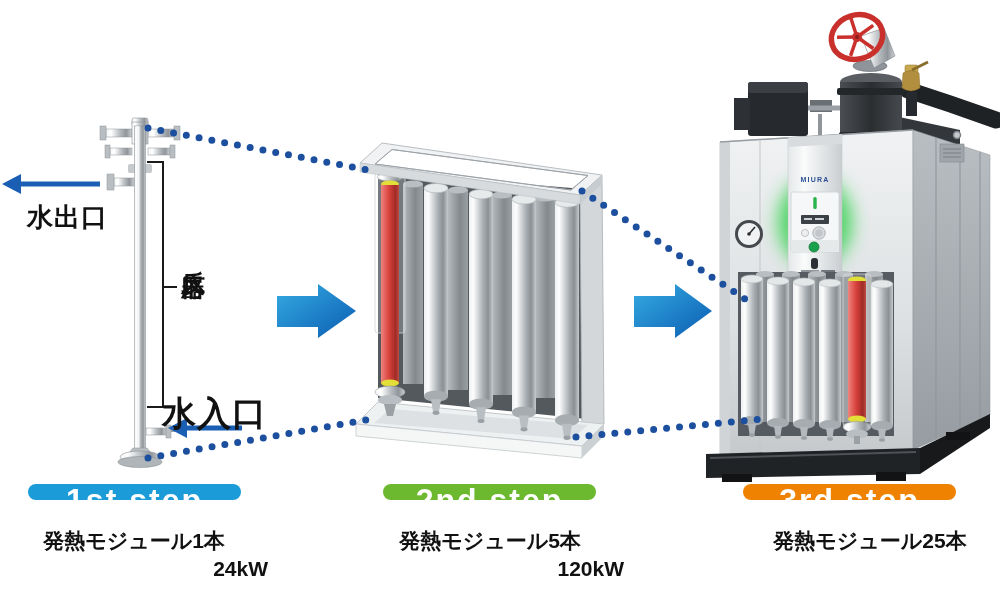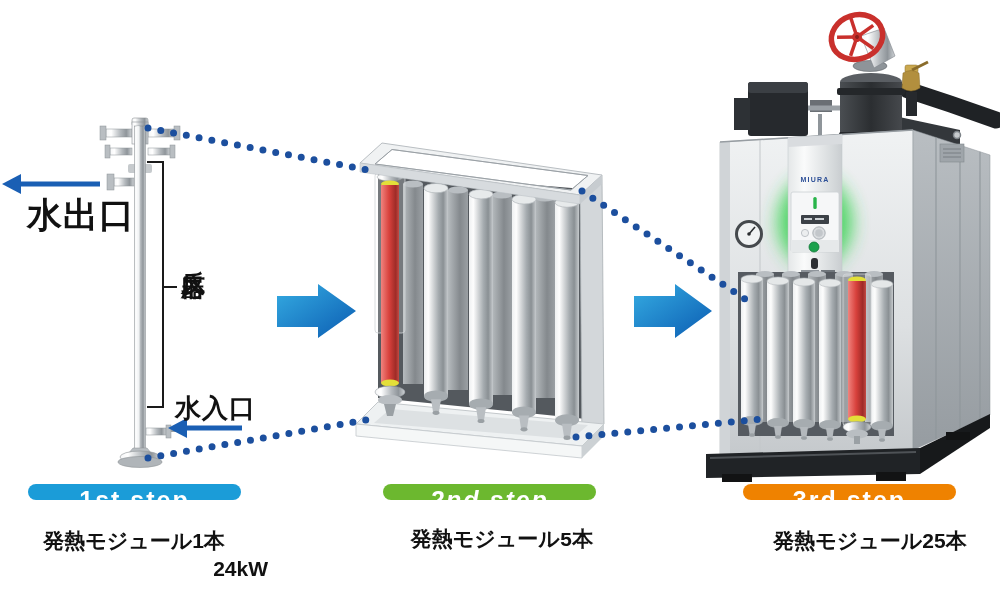--- a/index.html
+++ b/index.html
@@ -1,29 +1,29 @@
 <!DOCTYPE html>
 <html><head>
 <meta charset="utf-8">
 <style>
   html,body{margin:0;padding:0;background:#fff;}
   .stage{position:relative;width:1000px;height:601px;background:#fff;overflow:hidden;
          font-family:"Liberation Sans","DejaVu Sans",sans-serif;}
   .stage svg.canvas{position:absolute;left:0;top:0;}
   .lbl{position:absolute;color:#111;font-weight:bold;white-space:nowrap;}
-  .lbl-outlet{left:27px;top:192px;font-size:35px;letter-spacing:1px;}
+  .lbl-outlet{left:27px;top:200px;font-size:26px;letter-spacing:1px;}
   .lbl-reactor{left:177px;top:251px;font-size:24px;writing-mode:vertical-rl;text-orientation:upright;letter-spacing:3px;}
-  .lbl-inlet{left:175px;top:391px;font-size:26px;letter-spacing:1px;}
+  .lbl-inlet{left:162px;top:391px;font-size:34px;letter-spacing:1px;}
   .badge{position:absolute;top:484px;width:213px;height:16px;border-radius:17px;
-         color:#fff;font-size:25px;font-weight:bold;text-align:center;line-height:33px;letter-spacing:2px;}
-  .badge.b1{left:28px;} .badge.b2{left:383px;font-style:italic;} .badge.b3{left:743px;}
+         color:#fff;font-size:32px;font-weight:bold;text-align:center;line-height:33px;letter-spacing:2px;}
+  .badge.b1{left:28px;} .badge.b2{left:383px;} .badge.b3{left:743px;}
   .cap{position:absolute;text-align:center;color:#111;font-weight:bold;font-size:21px;line-height:28px;}
   .cap .l1{display:block;} .cap .l2{display:block;text-align:right;}
   .cap.c1{left:0px;top:527px;width:268px;}
-  .cap.c2{left:368px;top:527px;width:268px;font-family:Liberation Mono, monospace;}
+  .cap.c2{left:356px;top:527px;width:268px;}
   .cap.c3{left:725px;top:527px;width:290px;}
 </style>
 </head>
 <body>
 
 <div class="stage">
 
 <svg class="canvas" width="1000" height="601" viewBox="0 0 1000 601">
   <defs>
     <linearGradient id="metal" x1="0" y1="0" x2="1" y2="0">
@@ -317,18 +317,19 @@
 <div class="badge b1" style="background-color: rgb(27, 156, 216);">1st step</div>
 <div class="badge b2" style="background-color: rgb(108, 184, 47);">2nd step</div>
 <div class="badge b3" style="background-color: rgb(239, 130, 0);">3rd step</div>
 
 <div class="cap c1">
   <span class="l1">発熱モジュール1本</span>
   <span class="l2">24kW</span>
 </div>
 <div class="cap c2">
   <span class="l1">発熱モジュール5本</span>
+  <span class="l2">120kW</span>
 </div>
 <div class="cap c3">
   <span class="l1">発熱モジュール25本</span>
 </div>
 
 </div>
 
 </body></html>

